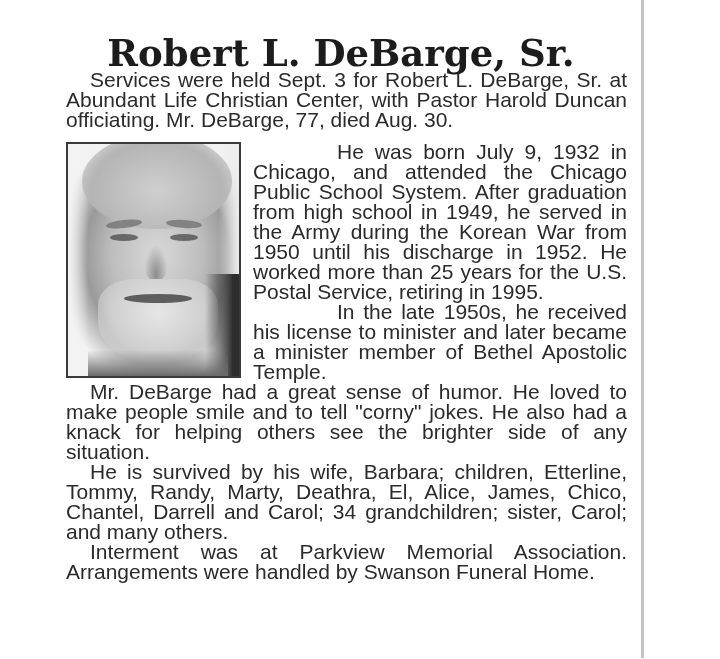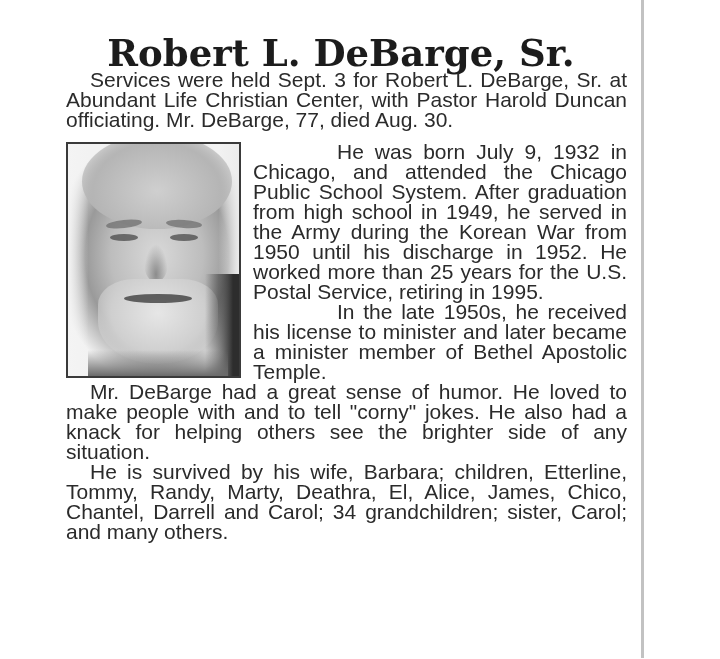--- a/index.html
+++ b/index.html
@@ -59,16 +59,17 @@
       <div class="mouth"></div>
       <div class="shadow"></div>
       <div class="collar"></div>
     </div>
 
     <div class="side">
       <p class="lead" style="padding-top:12px;padding-left:16px;">He was born July 9, 1932 in Chicago, and attended the Chicago Public School System. After graduation from high school in 1949, he served in the Army during the Korean War from 1950 until his discharge in 1952. He worked more than 25 years for the U.S. Postal Service, retiring in 1995.</p>
       <p class="lead">In the late 1950s, he received his license to minister and later became a minister member of Bethel Apostolic Temple.</p>
     </div>
 
-    <p>Mr. DeBarge had a great sense of humor. He loved to make people with and to tell "corny" jokes. He also had a knack for helping others see the brighter side of any situation.</p>
+    <p>Mr. DeBarge had a great sense of humor. He loved to make people smile and to tell "corny" jokes. He also had a knack for helping others see the brighter side of any situation.</p>
     <p>He is survived by his wife, Barbara; children, Etterline, Tommy, Randy, Marty, Deathra, El, Alice, James, Chico, Chantel, Darrell and Carol; 34 grandchildren; sister, Carol; and many others.</p>
+    <p>Interment was at Parkview Memorial Association. Arrangements were handled by Swanson Funeral Home.</p>
   </div>
 </div>
 
 </body></html>

